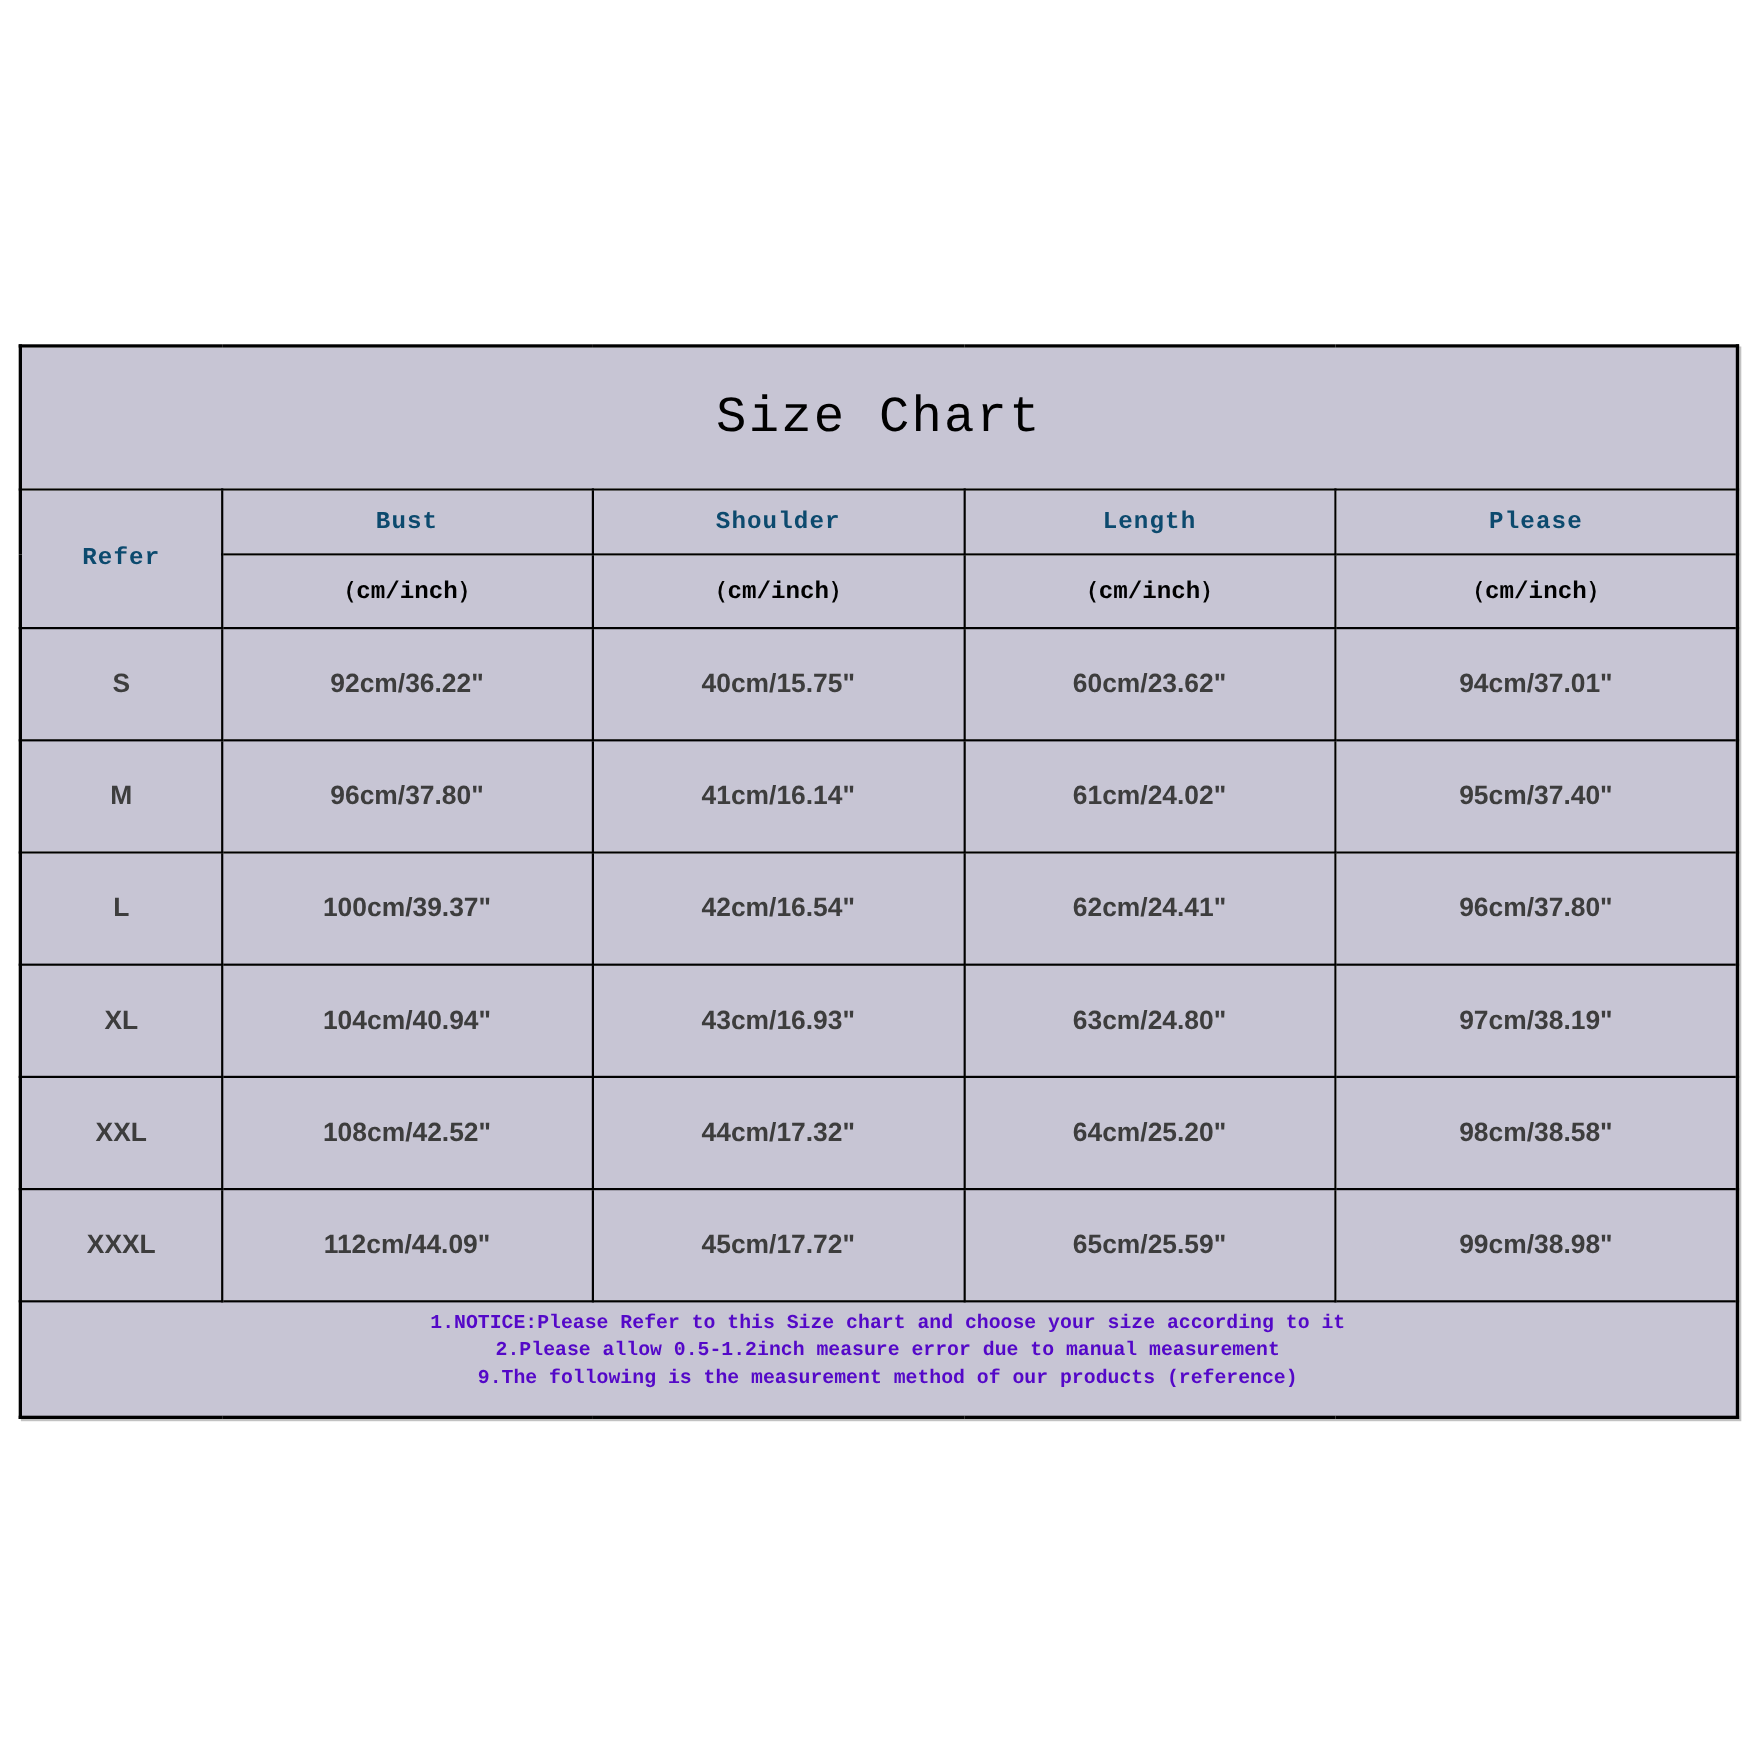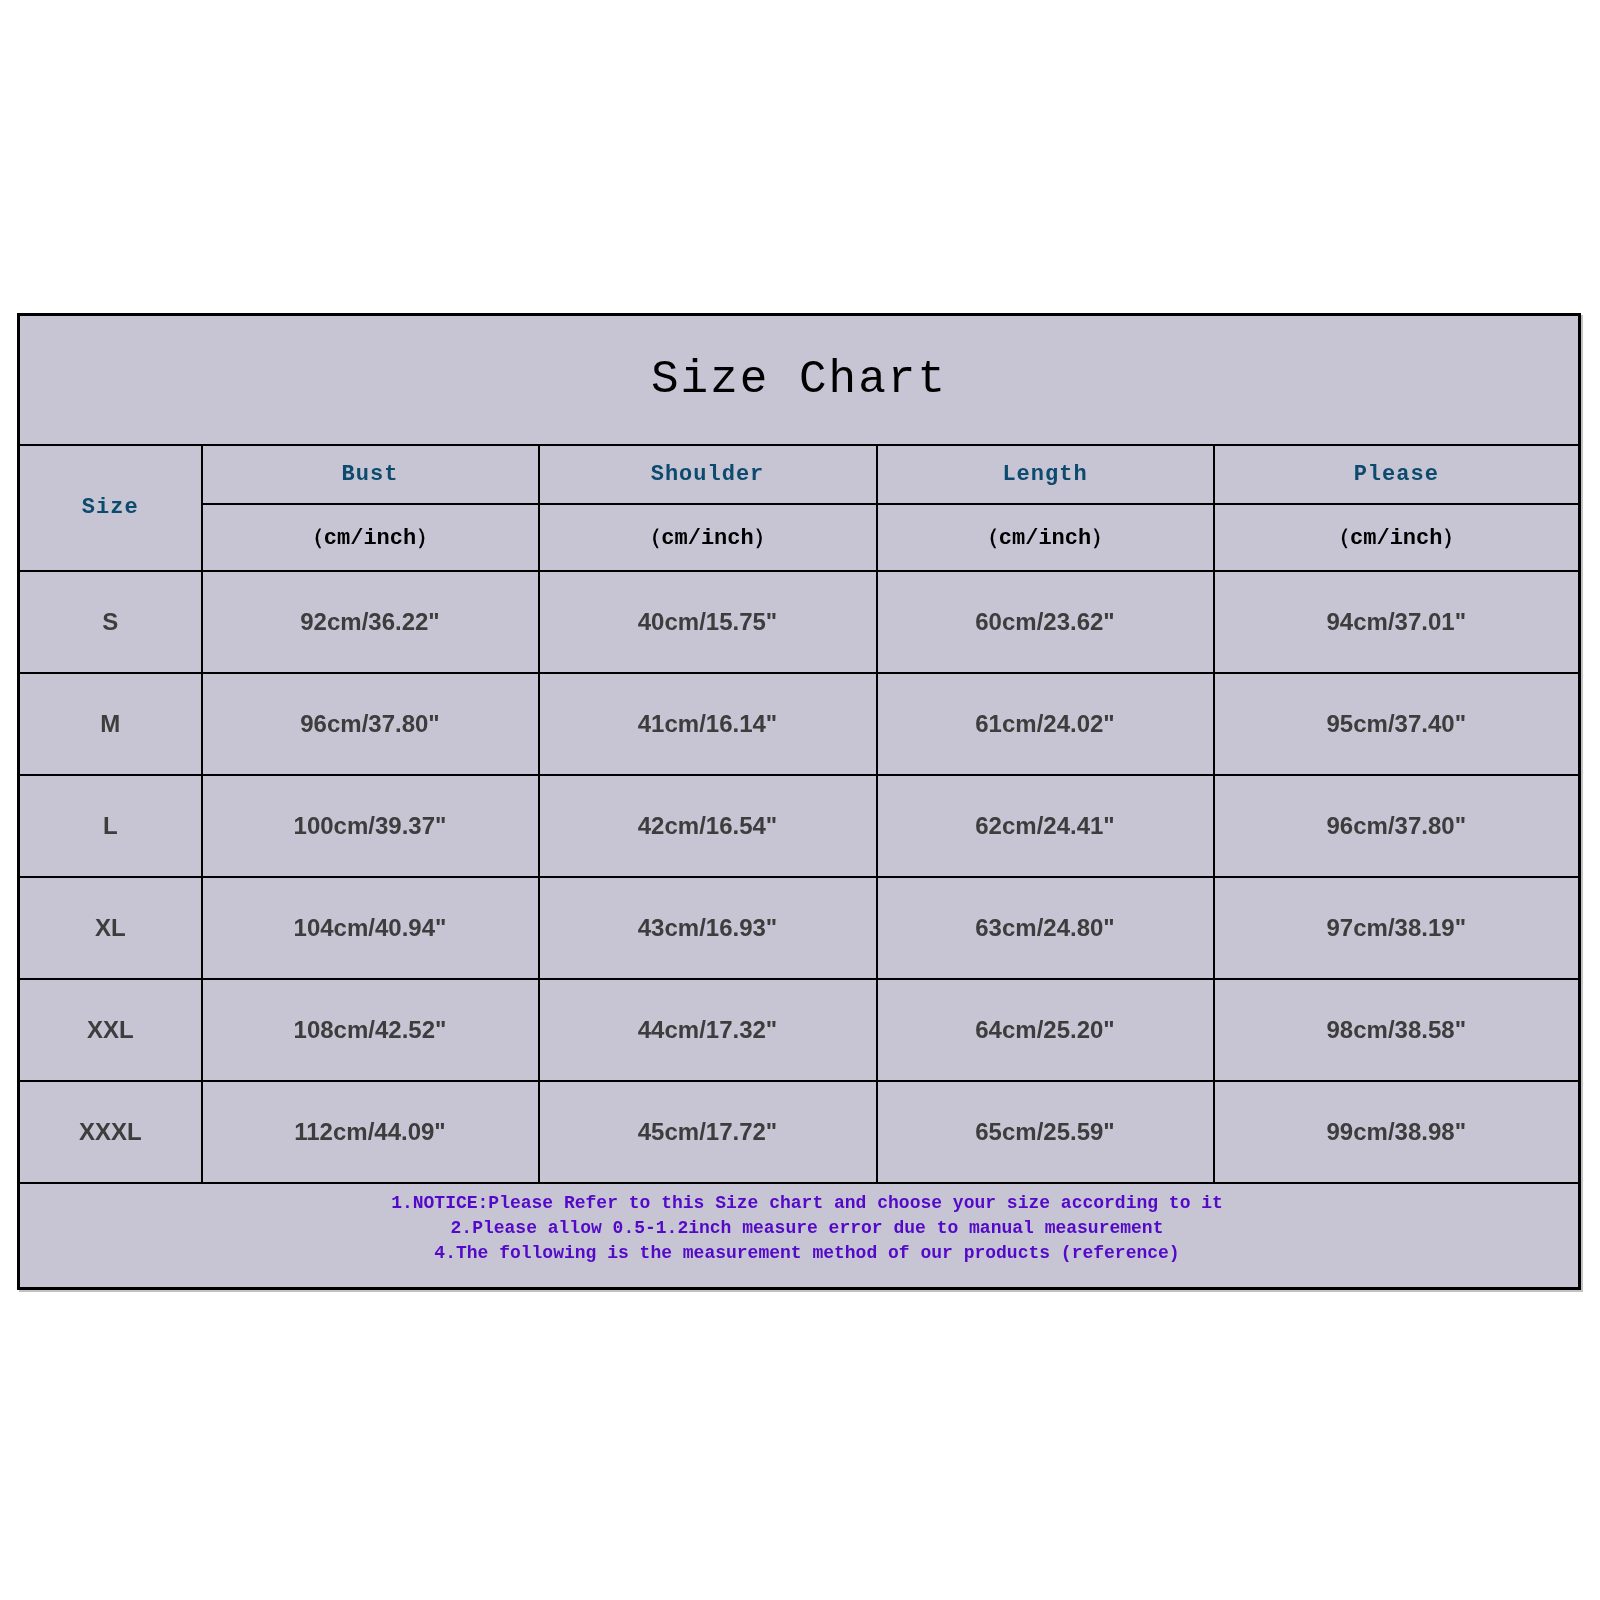--- a/index.html
+++ b/index.html
@@ -90,21 +90,21 @@
       <col style="width:337px">
       <col style="width:366px">
     </colgroup>
 
     <tbody>
         <tr class="r-title">
       <td colspan="5" class="white-cell title-cell">Size Chart</td>
     </tr>
 
     <tr class="r-head1">
-      <td rowspan="2" class="col-header">Size</td>
+      <td rowspan="2" class="col-header">Refer</td>
       <td class="col-header">Bust</td>
       <td class="col-header">Shoulder</td>
       <td class="col-header">Length</td>
       <td class="col-header">Please</td>
     </tr>
 
     <tr class="r-head2">
       <td class="unit-cell">（cm/inch）</td>
       <td class="unit-cell">（cm/inch）</td>
       <td class="unit-cell">（cm/inch）</td>
@@ -156,18 +156,18 @@
       <td class="measure">112cm/44.09"</td>
       <td class="measure">45cm/17.72"</td>
       <td class="measure">65cm/25.59"</td>
       <td class="measure">99cm/38.98"</td>
     </tr>
 
     <tr class="r-notice">
       <td colspan="5" class="white-cell notice-cell">
         <div class="notice-line">1.NOTICE:Please Refer to this Size chart and choose your size according to it</div>
         <div class="notice-line">2.Please allow 0.5-1.2inch measure error due to manual measurement</div>
-        <div class="notice-line">4.The following is the measurement method of our products (reference)</div>
+        <div class="notice-line">9.The following is the measurement method of our products (reference)</div>
       </td>
     </tr>
   </tbody>
     </table>
 </div>
 
 </body></html>

